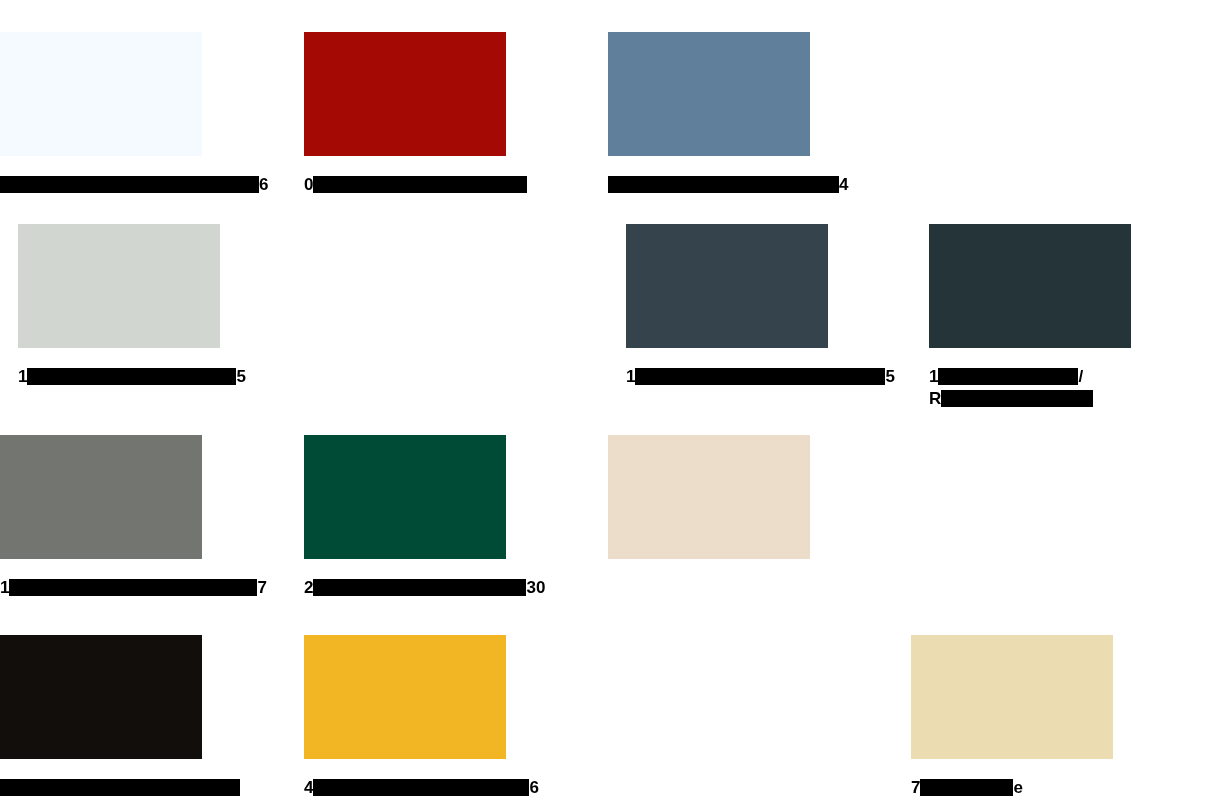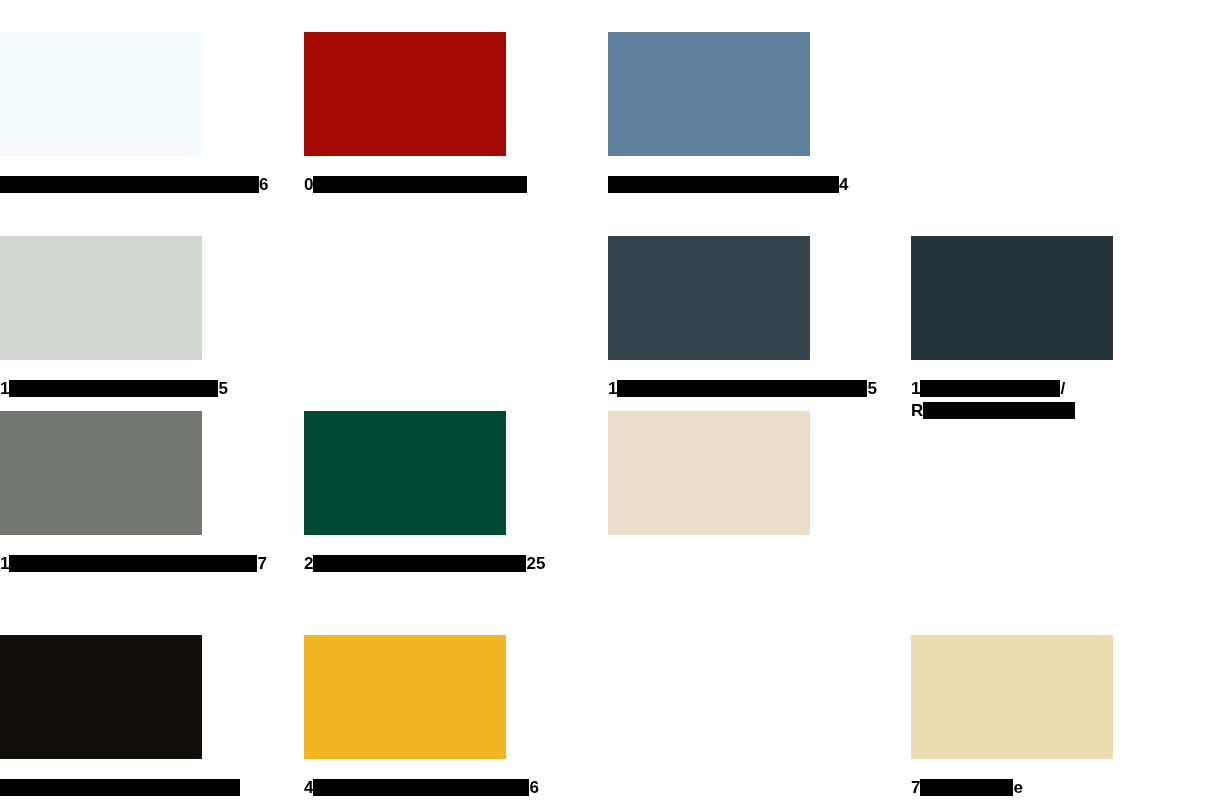--- a/index.html
+++ b/index.html
@@ -58,22 +58,22 @@
   }
 
   
   .col-0 { left: 0px; }
   .col-1 { left: 304px; }
   .col-2 { left: 608px; }
   .col-3 { left: 911px; }
 
   
   .row-0 { top: 32px; }
-  .row-1 { top: 236px; }
-  .row-2 { top: 411px; }
+  .row-1 { top: 224px; padding-left: 18px; }
+  .row-2 { top: 435px; }
   .row-3 { top: 599px; margin-top: 36px; }
 </style>
 </head>
 <body>
 
 <div id="palette-grid">
     <div class="swatch-cell col-0 row-0">
       <div class="swatch-chip" style="background: rgb(244, 250, 255);"></div>
       <div class="swatch-label">
         <span class="label-line"><span class="redaction" style="width: 259px;"></span><span>6</span></span>
@@ -112,21 +112,21 @@
     </div>
     <div class="swatch-cell col-0 row-2">
       <div class="swatch-chip" style="background: rgb(115, 117, 112);"></div>
       <div class="swatch-label">
         <span class="label-line"><span>1</span><span class="redaction" style="width: 248px;"></span><span>7</span></span>
       </div>
     </div>
     <div class="swatch-cell col-1 row-2">
       <div class="swatch-chip" style="background: rgb(0, 75, 53);"></div>
       <div class="swatch-label">
-        <span class="label-line"><span>2</span><span class="redaction" style="width: 213px;"></span><span>25</span></span>
+        <span class="label-line"><span>2</span><span class="redaction" style="width: 213px;"></span><span>30</span></span>
       </div>
     </div>
     <div class="swatch-cell col-2 row-2">
       <div class="swatch-chip" style="background: rgb(235, 221, 201);"></div>
     </div>
     <div class="swatch-cell col-0 row-3">
       <div class="swatch-chip" style="background: rgb(18, 14, 12);"></div>
       <div class="swatch-label">
         <span class="label-line"><span class="redaction" style="width: 240px;"></span></span>
       </div>

